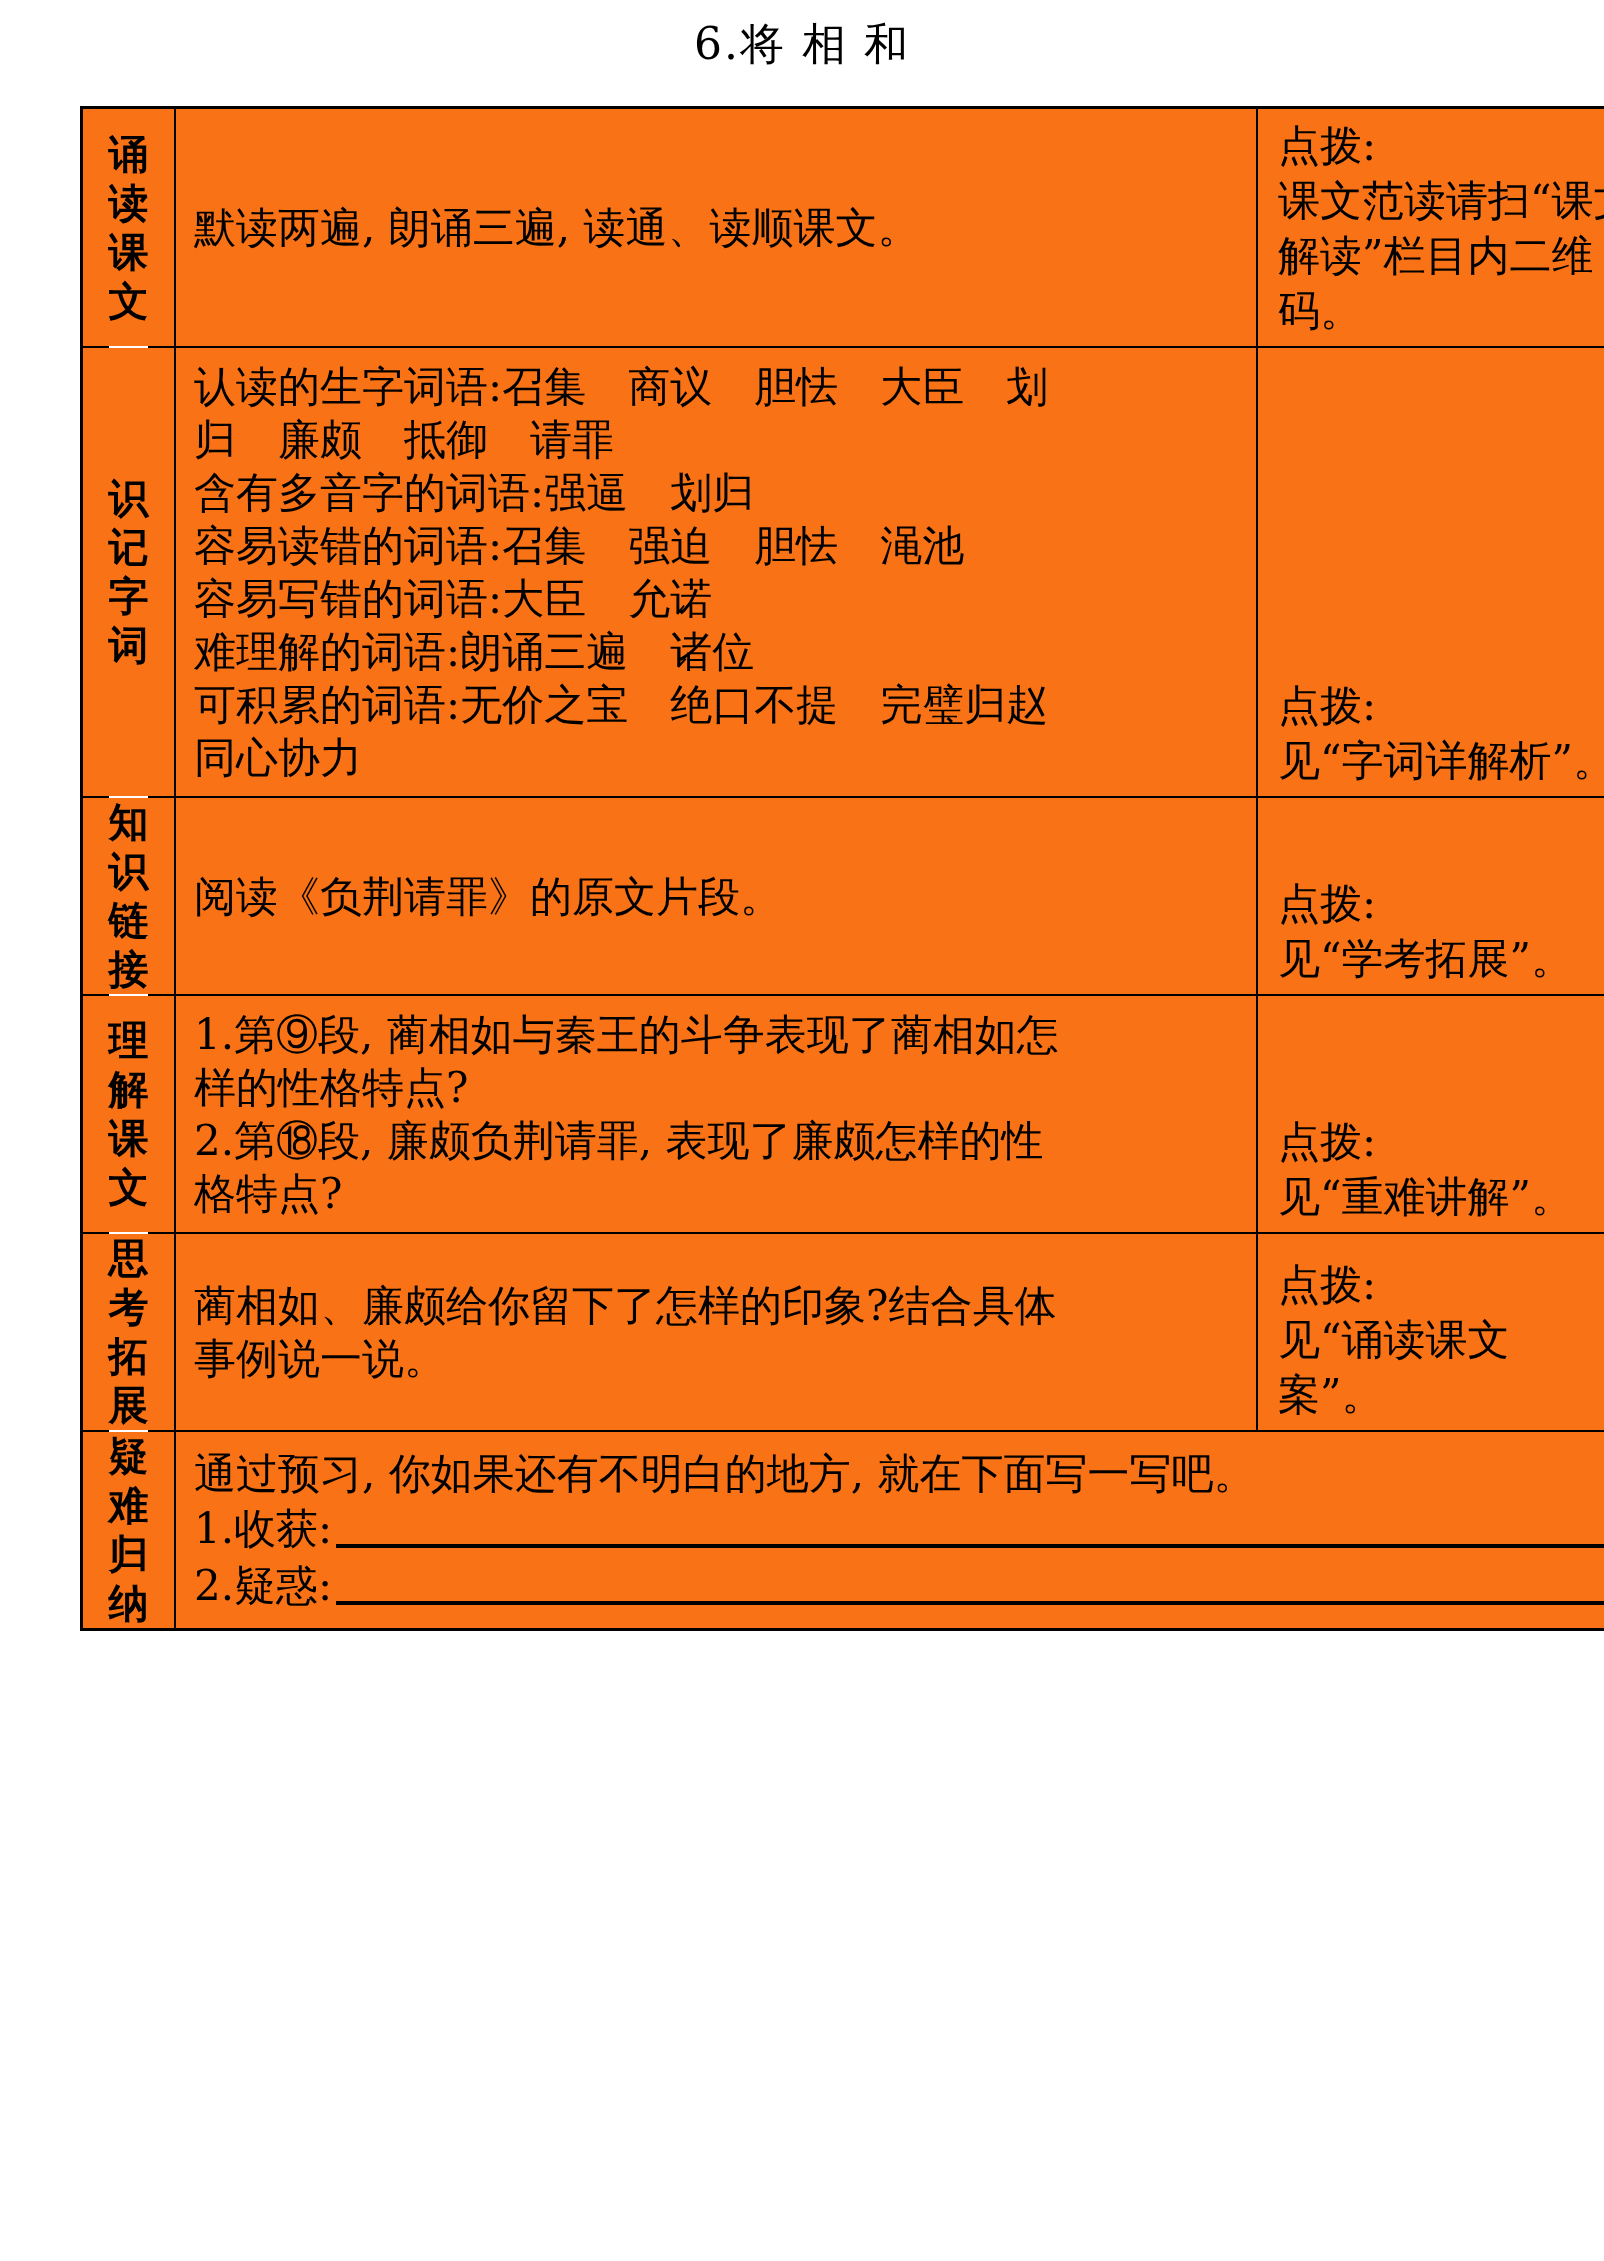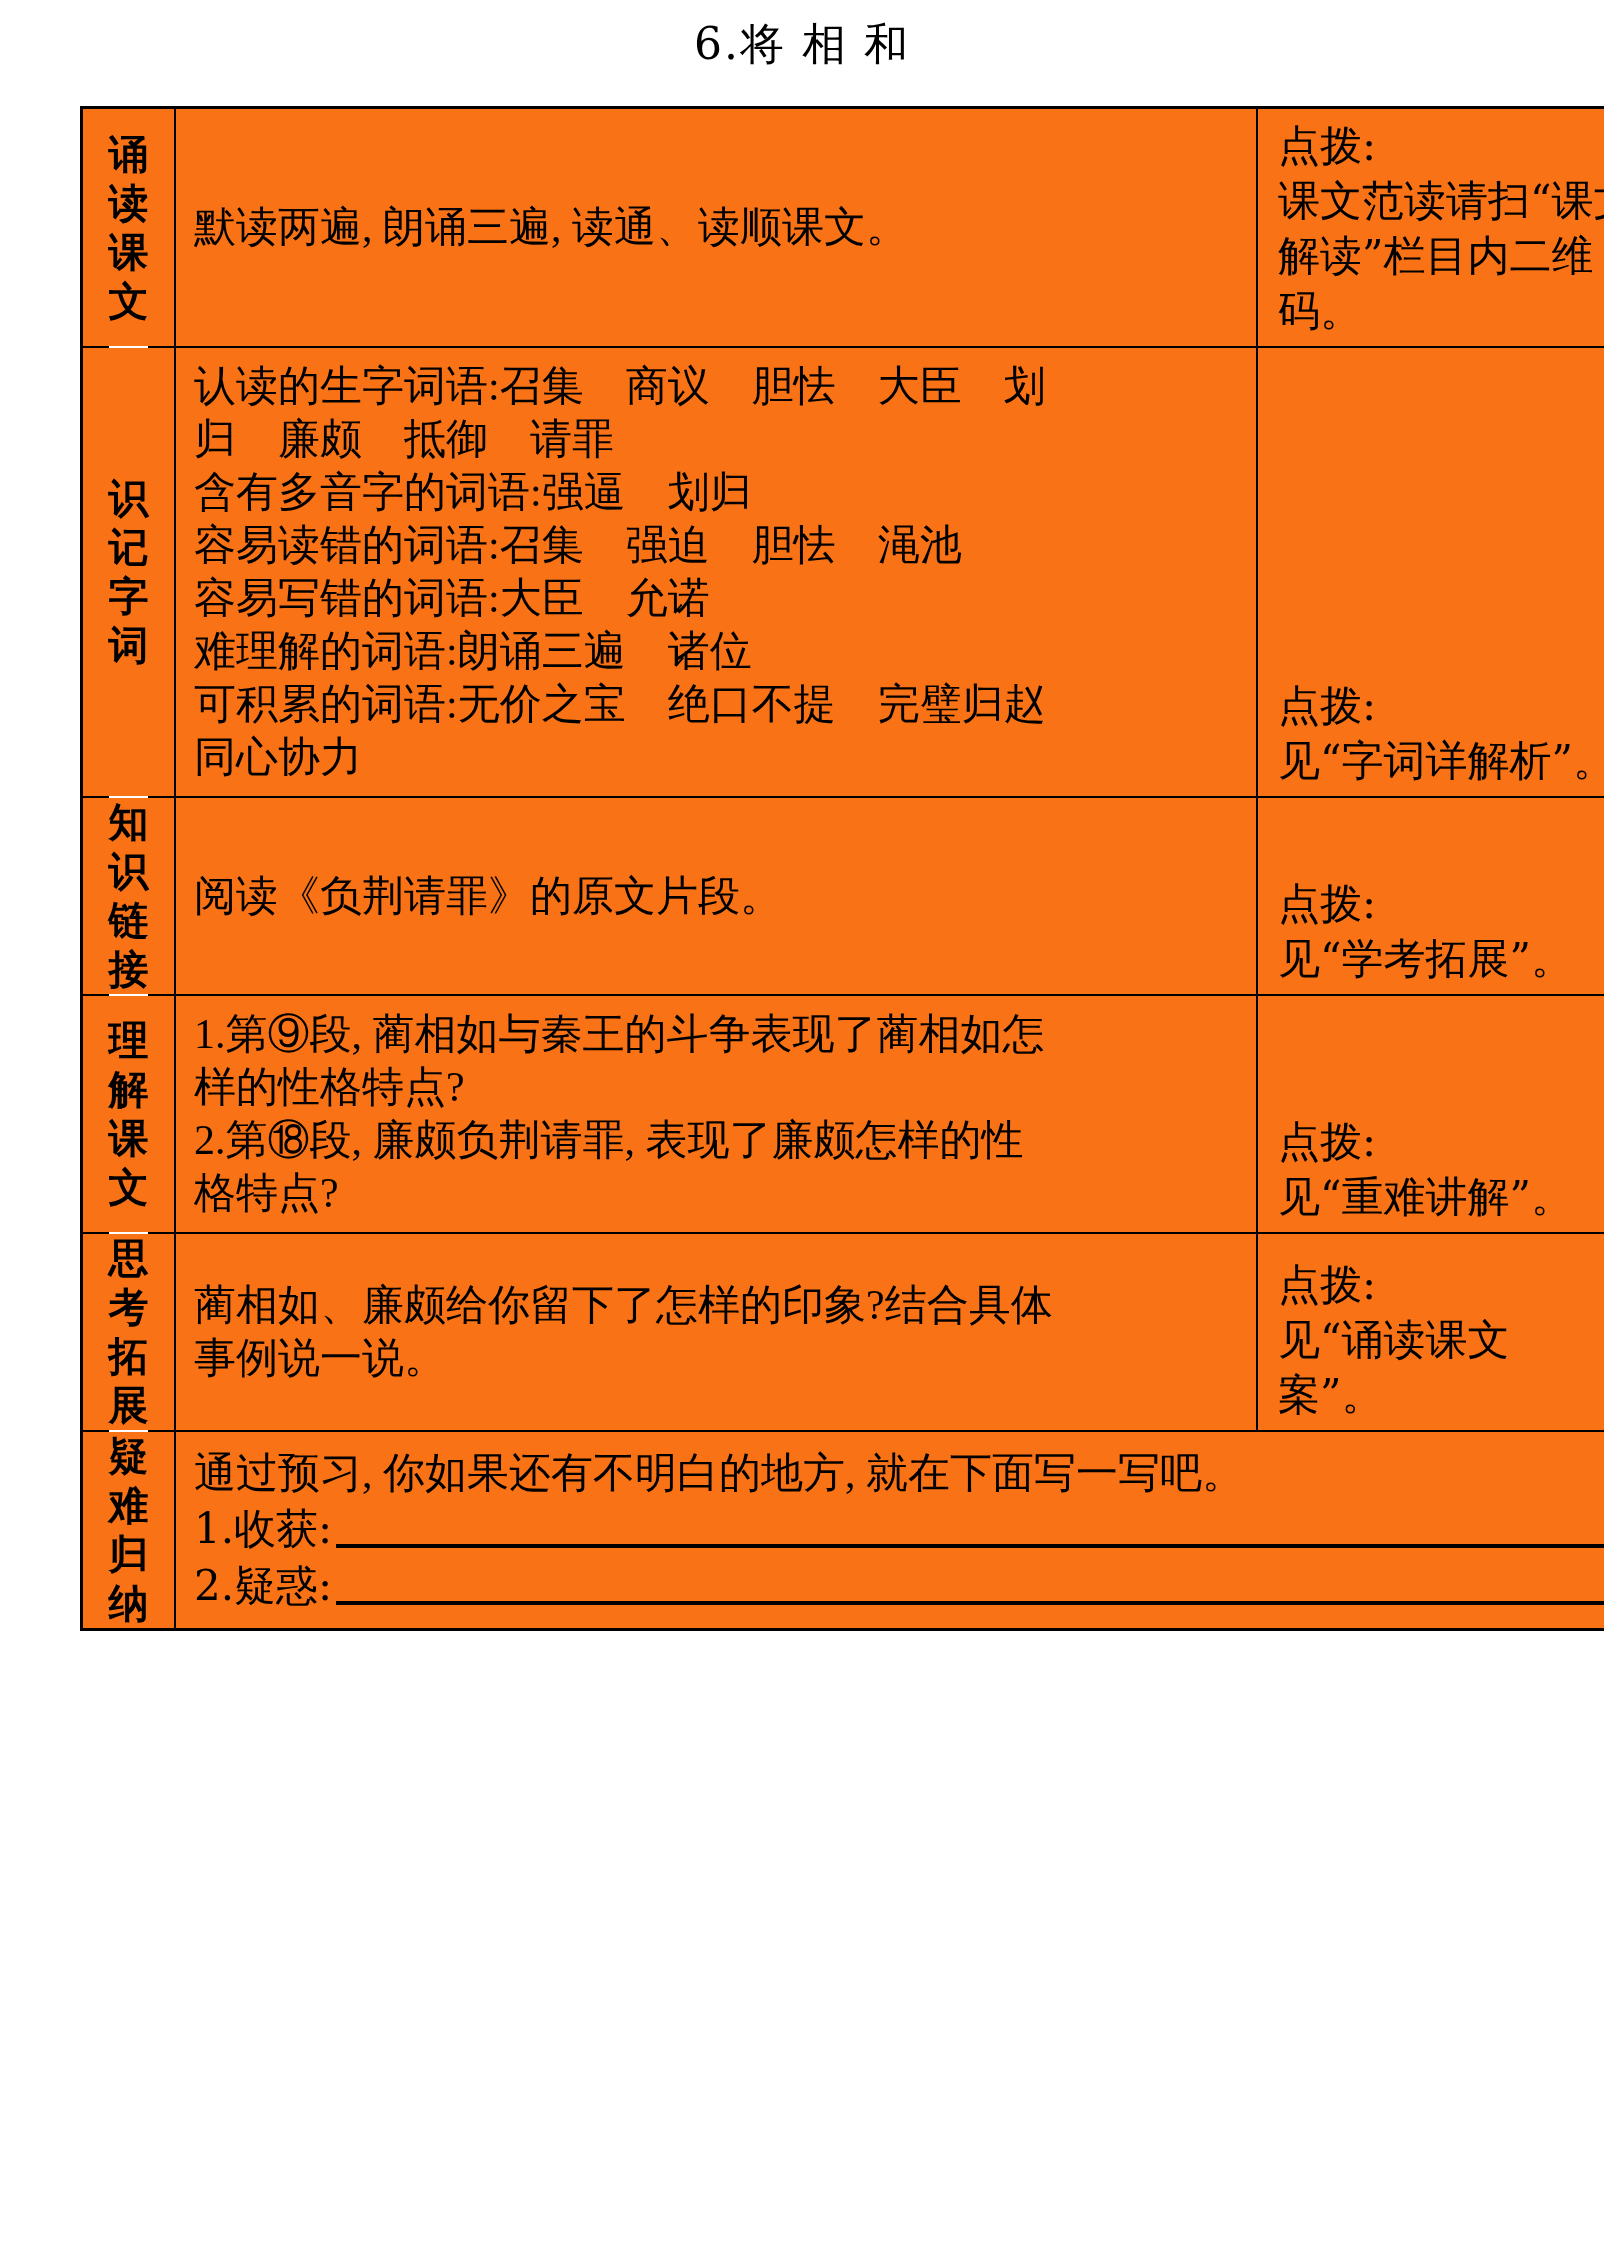--- a/index.html
+++ b/index.html
@@ -37,21 +37,21 @@
   .vlabel {
     width:1.05em; font-family:"DejaVu Sans", sans-serif; font-weight:bold;
     font-size:40px; line-height:49px; word-break:break-all;
     text-align:center; white-space:normal;
   }
   .content-cell {
     flex:1 1 auto; min-width:0; box-sizing:border-box;
     display:flex; flex-direction:column; justify-content:center;
     padding:12px 6px 12px 18px;
   }
-  .content-line { font-size:42px; line-height:53px; white-space:nowrap;font-family:Liberation Serif, serif; }
+  .content-line { font-size:42px; line-height:53px; white-space:nowrap; }
   .tip-cell {
     flex:0 0 421px; width:421px; border-left:2px solid #000;
     box-sizing:border-box; display:flex; flex-direction:column;
     justify-content:flex-end; padding:8px 4px 8px 20px;
   }
   .tip-line { font-size:42px; line-height:55px; white-space:nowrap; }
   .fill-line { display:flex; font-size:42px; line-height:57px; }
   .fill-label { white-space:nowrap; flex:0 0 auto; }
   .blank {
     flex:1 1 auto; border-bottom:4px solid #000; margin:0 4px 9px 4px;

